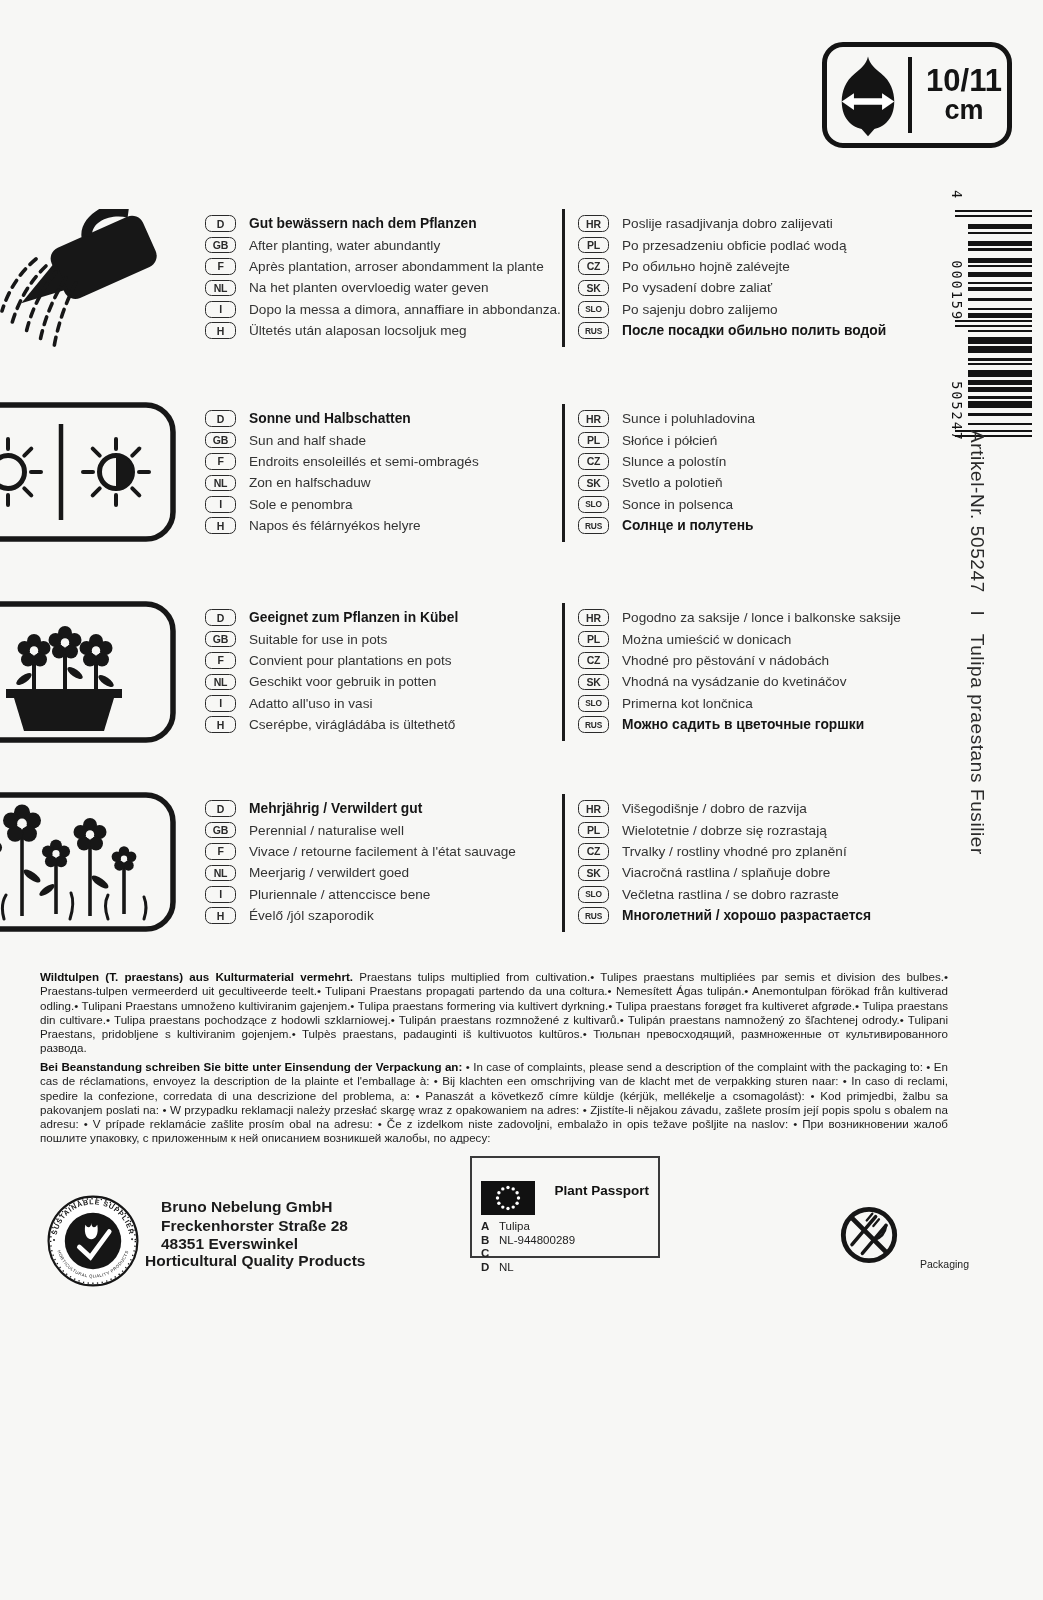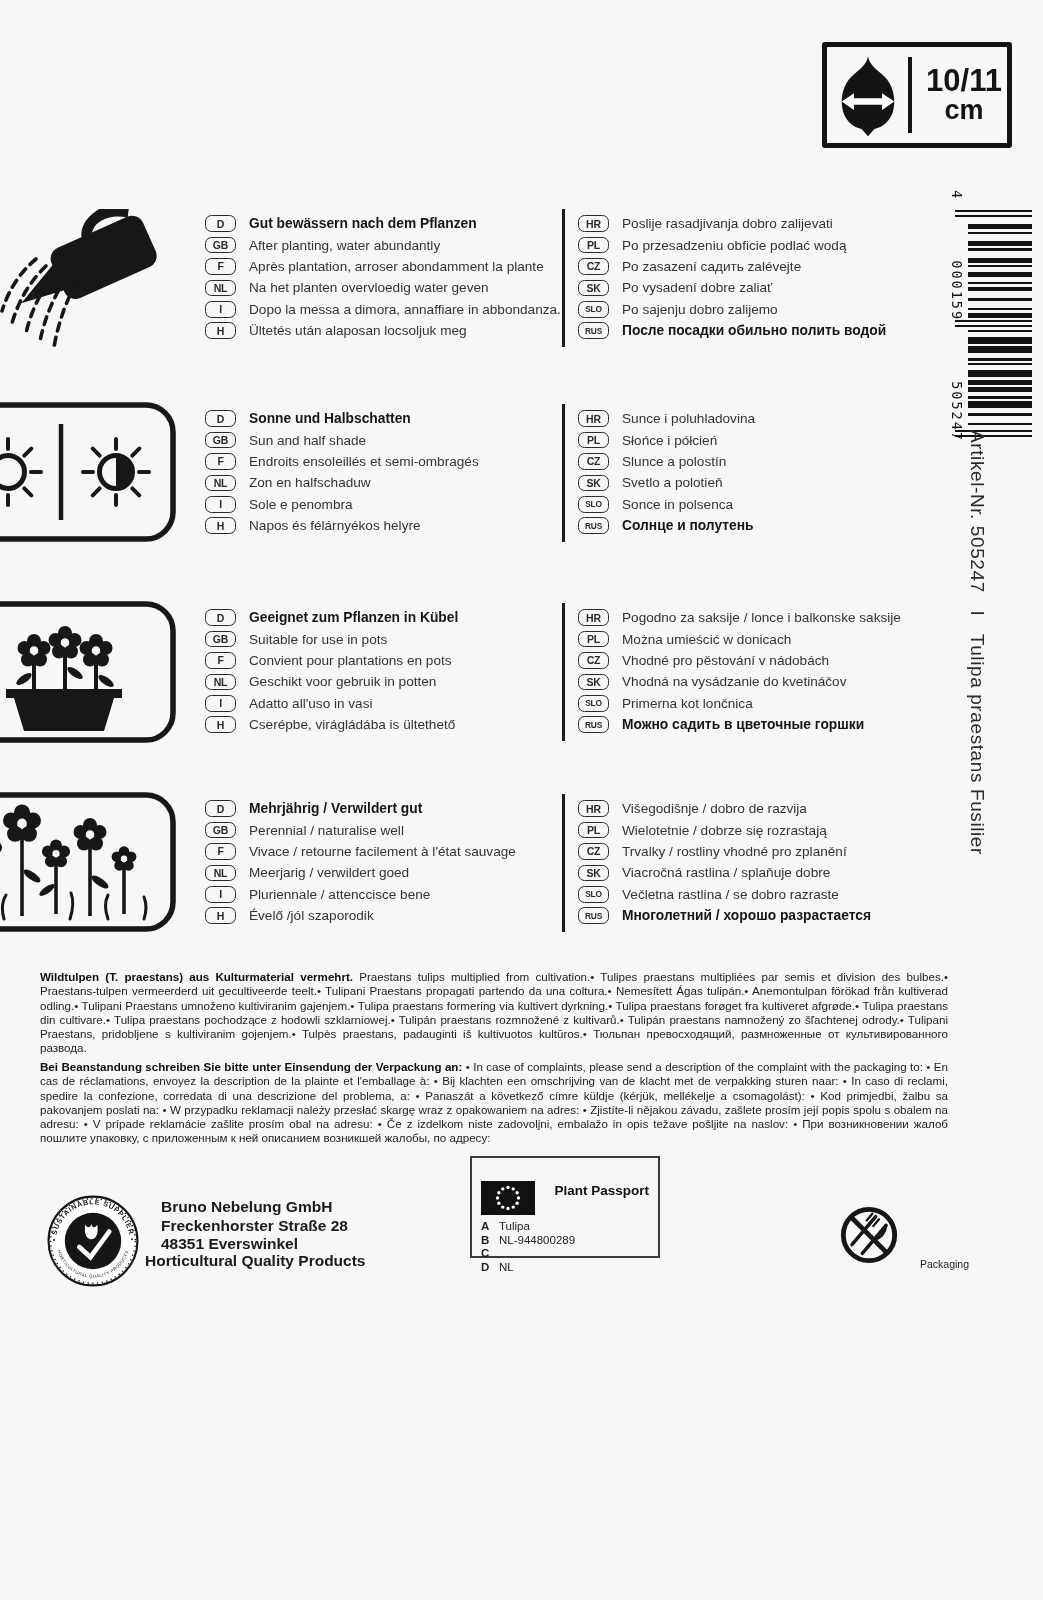--- a/index.html
+++ b/index.html
@@ -1,21 +1,21 @@
 <!DOCTYPE html>
 <html><head>
 <meta charset="utf-8">
 <style>
   html,body{margin:0;padding:0;background:#e9e9e7;}
   body{font-family:"Liberation Sans", sans-serif;}
   .page{position:relative;width:1043px;height:1600px;background:#f7f7f5;overflow:hidden;color:#1c1c1c;}
 
   
   .title{position:absolute;left:210px;top:80px;font-size:57px;font-weight:normal;letter-spacing:1.5px;color:#242424;margin:0;}
-  .bulb-box{position:absolute;left:822px;top:42px;width:190px;height:106px;border:5.5px solid #141414;border-radius:3px;box-sizing:border-box;display:flex;align-items:center;background:#f7f7f5;}
+  .bulb-box{position:absolute;left:822px;top:42px;width:190px;height:106px;border:5.5px solid #141414;border-radius:21px;box-sizing:border-box;display:flex;align-items:center;background:#f7f7f5;}
   .bulb-box svg{margin-left:11px;flex:none;}
   .bulb-div{width:4px;height:76px;background:#141414;margin:0 9px 0 10px;flex:none;}
   .bulb-text{text-align:center;font-weight:bold;color:#141414;line-height:1.02;flex:1;}
   .bulb-size{font-size:31px;}
   .bulb-unit{font-size:27px;}
 
   
   .barcode-wrap{position:absolute;left:862px;top:286px;width:246px;height:94px;transform:rotate(90deg);}
   .bars{display:flex;align-items:flex-start;height:78px;margin-left:0;}
   .mod{width:2.4px;height:64px;flex:none;}
@@ -241,21 +241,21 @@
         <div class="lang-row">
           <span class="badge">HR</span>
           <span class="lang-text">Poslije rasadjivanja dobro zalijevati</span>
         </div>
         <div class="lang-row">
           <span class="badge">PL</span>
           <span class="lang-text">Po przesadzeniu obficie podlać wodą</span>
         </div>
         <div class="lang-row">
           <span class="badge">CZ</span>
-          <span class="lang-text">Po zasazení садить zalévejte</span>
+          <span class="lang-text">Po обильно hojně zalévejte</span>
         </div>
         <div class="lang-row">
           <span class="badge">SK</span>
           <span class="lang-text">Po vysadení dobre zaliať</span>
         </div>
         <div class="lang-row">
           <span class="badge small">SLO</span>
           <span class="lang-text">Po sajenju dobro zalijemo</span>
         </div>
         <div class="lang-row bold">

